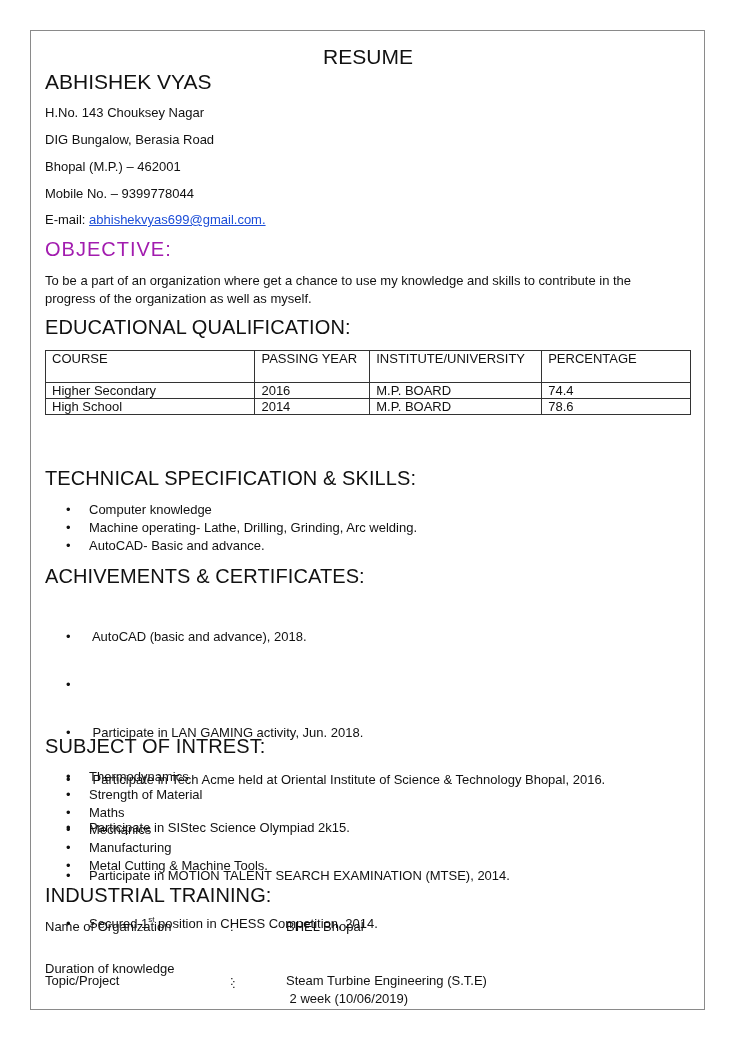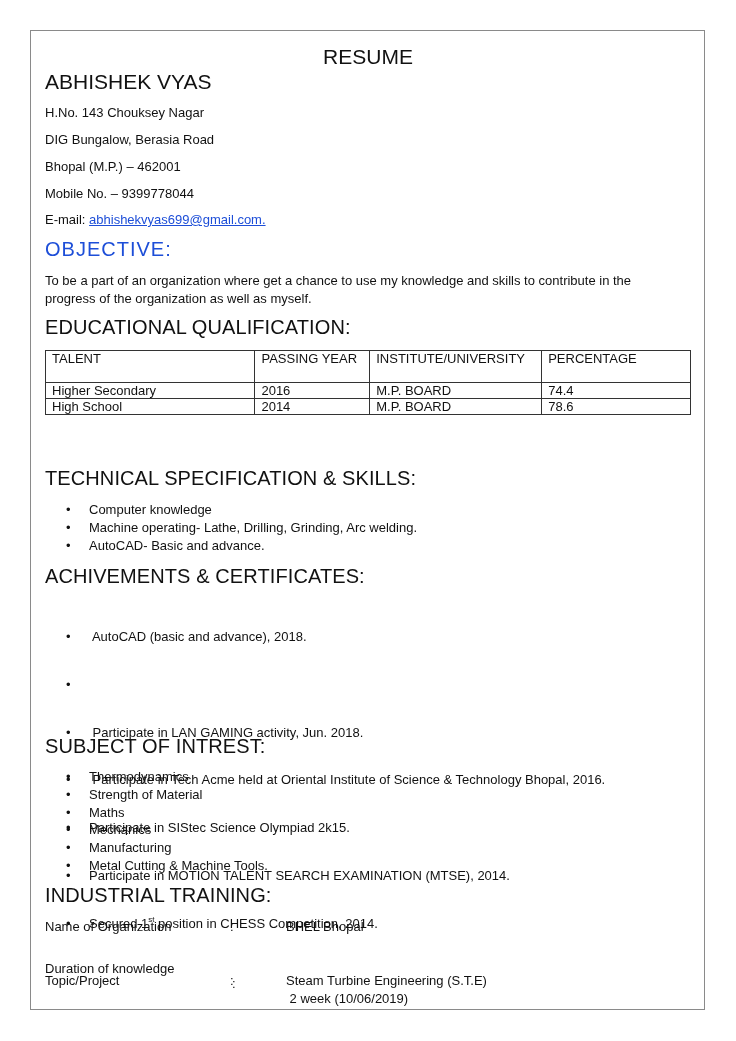--- a/index.html
+++ b/index.html
@@ -6,21 +6,21 @@
   body { width: 736px; height: 1041px; position: relative; overflow: hidden;
          font-family: "Liberation Sans", sans-serif; color: #111; }
   .page-frame { position: absolute; left: 30px; top: 30px; width: 675px; height: 980px;
                 border: 1.5px solid #8a8a8a; box-sizing: border-box; }
   .abs { position: absolute; white-space: nowrap; }
   .title { left: 0; width: 736px; top: 45px; text-align: center; font-size: 21px; }
   .name { left: 45px; top: 70px; font-size: 21px; }
   .line { left: 45px; font-size: 13px; }
   .email-link { color: #1d4ed8; text-decoration: underline; }
   .heading { left: 45px; font-size: 20px; letter-spacing: 0.1px; }
-  .heading.gray { color: #1d4ed8; letter-spacing: 1px; }
+  .heading.gray { color: #a21caf; letter-spacing: 1px; }
   .para { left: 45px; top: 272px; width: 640px; font-size: 13px; line-height: 17.5px; white-space: normal; }
   table.edu { position: absolute; left: 45px; top: 350px; width: 646px; border-collapse: collapse;
               font-size: 13px; }
   table.edu td { border: 1px solid #333; padding: 0 6px; vertical-align: top; line-height: 15px; }
   table.edu tr.head td { height: 31px; }
   table.edu col.c1 { width: 210px; } table.edu col.c2 { width: 115px; }
   table.edu col.c3 { width: 172px; } table.edu col.c4 { width: 149px; }
   ul.blist { position: absolute; left: 45px; margin: 0; padding: 0; list-style: none; font-size: 13px; }
   ul.blist li { position: relative; padding-left: 44px; height: 17.8px; line-height: 17.8px; }
   ul.blist li .dot { position: absolute; left: 21px; top: 0; }
@@ -53,21 +53,21 @@
 
 <table class="edu">
   <colgroup>
       <col class="c1">
       <col class="c2">
       <col class="c3">
       <col class="c4">
     </colgroup>
   <tbody>
       <tr class="head">
-    <td>TALENT</td>
+    <td>COURSE</td>
     <td style="white-space:normal;width:100px">PASSING YEAR</td>
     <td>INSTITUTE/UNIVERSITY</td>
     <td>PERCENTAGE</td>
   </tr>
   <tr>
     <td>Higher Secondary</td>
     <td>2016</td>
     <td>M.P. BOARD</td>
     <td>74.4</td>
   </tr>

